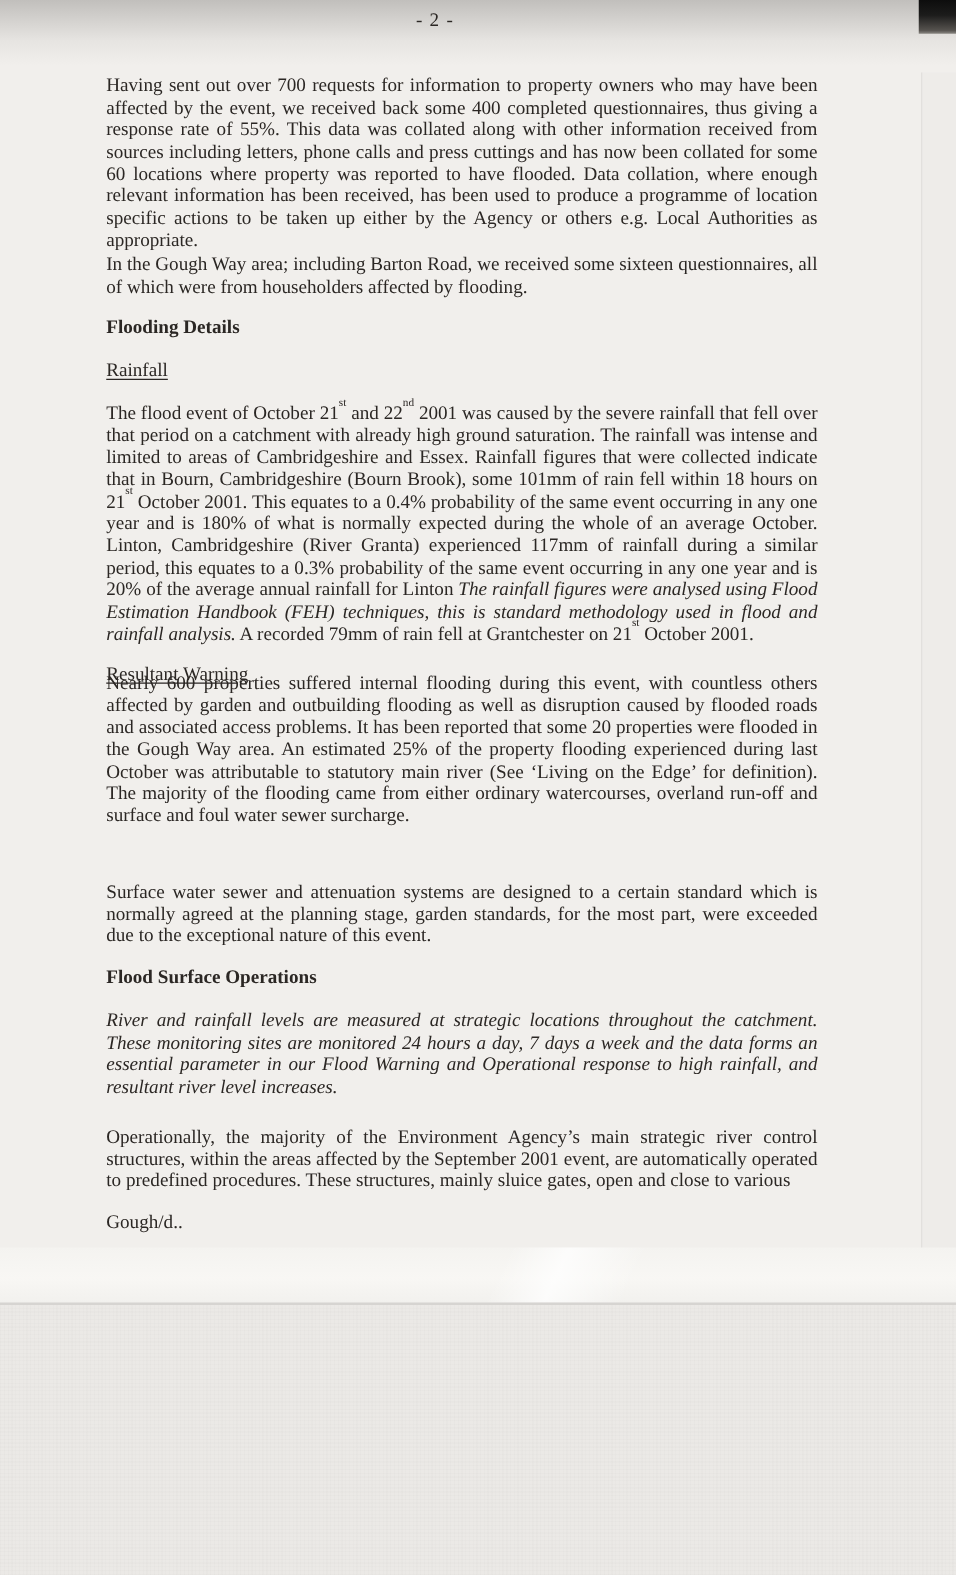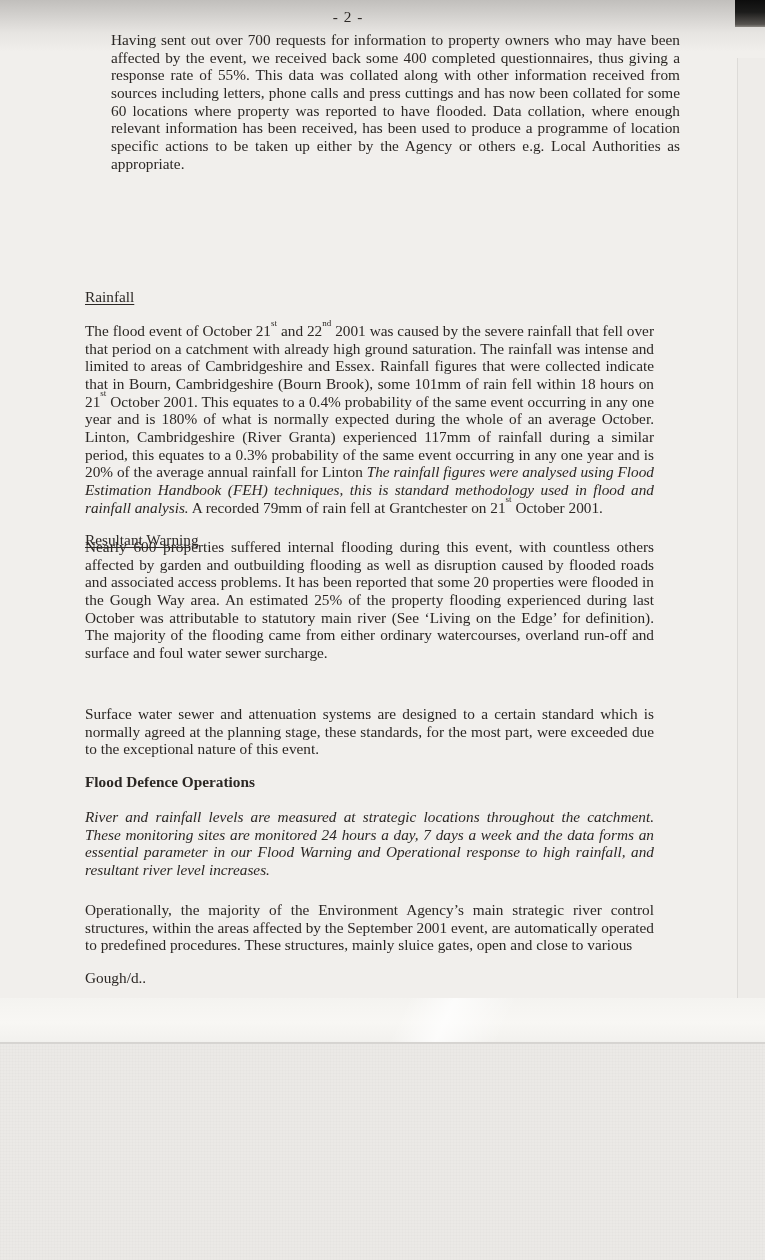--- a/index.html
+++ b/index.html
@@ -58,21 +58,21 @@
     font-size:15.3px;letter-spacing:1px;
   }
   .body,.bold-heading,.underline-heading,.contd{
     position:absolute;left:85px;width:569px;
     margin:0;font-size:15.3px;line-height:17.65px;
   }
   .body{text-align:justify;}
   .body sup{font-size:9px;line-height:0;position:relative;top:-0.45em;}
   .bold-heading{font-weight:bold;}
   .underline-heading{font-weight:normal;text-decoration:underline;text-underline-offset:2px;}
-  .pos-p1{top:31px;margin-left:26px;}
+  .pos-p1{top:60px;}
   .pos-p2{top:203px;}
   .pos-hfd{top:253px;}
   .pos-hrf{top:288px;}
   .pos-p3{top:322px;}
   .pos-hra{top:531px;}
   .pos-p4{top:538px;font-family:Liberation Serif, serif;}
   .pos-p5{top:705px;}
   .pos-hfdo{top:773px;}
   .pos-p6{top:808px;font-style:italic;}
   .pos-p7{top:901px;}
@@ -88,33 +88,35 @@
   <div class="right-strip"></div>
   <div class="crease-band"></div>
   <div class="bottom-edge"></div>
   <div class="backing"></div>
   <div class="corner-mark"></div>
 
   <div class="pagenum">- 2 -</div>
 
   <p class="body pos-p1">Having sent out over 700 requests for information to property owners who may have been affected by the event, we received back some 400 completed questionnaires, thus giving a response rate of 55%. This data was collated along with other information received from sources including letters, phone calls and press cuttings and has now been collated for some 60 locations where property was reported to have flooded. Data collation, where enough relevant information has been received, has been used to produce a programme of location specific actions to be taken up either by the Agency or others e.g. Local Authorities as appropriate.</p>
 
+  <p class="body pos-p2">In the Gough Way area; including Barton Road, we received some sixteen questionnaires, all of which were from householders affected by flooding.</p>
 
+  <h2 class="bold-heading pos-hfd">Flooding Details</h2>
 
   <h3 class="underline-heading pos-hrf">Rainfall</h3>
 
   <p class="body pos-p3"><span>The flood event of October 21</span><sup>st</sup><span> and 22</span><sup>nd</sup><span> 2001 was caused by the severe rainfall that fell over that period on a catchment with already high ground saturation. The rainfall was intense and limited to areas of Cambridgeshire and Essex. Rainfall figures that were collected indicate that in Bourn, Cambridgeshire (Bourn Brook), some 101mm of rain fell within 18 hours on 21</span><sup>st</sup><span> October 2001. This equates to a 0.4% probability of the same event occurring in any one year and is 180% of what is normally expected during the whole of an average October. Linton, Cambridgeshire (River Granta) experienced 117mm of rainfall during a similar period, this equates to a 0.3% probability of the same event occurring in any one year and is 20% of the average annual rainfall for Linton </span><em>The rainfall figures were analysed using Flood Estimation Handbook (FEH) techniques, this is standard methodology used in flood and rainfall analysis.</em><span>  A recorded 79mm of rain fell at Grantchester on 21</span><sup>st</sup><span> October 2001.</span></p>
 
   <h3 class="underline-heading pos-hra">Resultant Warning</h3>
 
   <p class="body pos-p4">Nearly 600 properties suffered internal flooding during this event, with countless others affected by garden and outbuilding flooding as well as disruption caused by flooded roads and associated access problems. It has been reported that some 20 properties were flooded in the Gough Way area. An estimated 25% of the property flooding experienced during last October was attributable to statutory main river (See ‘Living on the Edge’ for definition). The majority of the flooding came from either ordinary watercourses, overland run-off and surface and foul water sewer surcharge.</p>
 
-  <p class="body pos-p5">Surface water sewer and attenuation systems are designed to a certain standard which is normally agreed at the planning stage, these standards, for the most part, were exceeded due to the exceptional nature of this event.</p>
+  <p class="body pos-p5">Surface water sewer and attenuation systems are designed to a certain standard which is normally agreed at the planning stage, garden standards, for the most part, were exceeded due to the exceptional nature of this event.</p>
 
-  <h2 class="bold-heading pos-hfdo">Flood Defence Operations</h2>
+  <h2 class="bold-heading pos-hfdo">Flood Surface Operations</h2>
 
   <p class="body pos-p6">River and rainfall levels are measured at strategic locations throughout the catchment. These monitoring sites are monitored 24 hours a day, 7 days a week and the data forms an essential parameter in our Flood Warning and Operational response to high rainfall, and resultant river level increases.</p>
 
   <p class="body pos-p7">Operationally, the majority of the Environment Agency’s main strategic river control structures, within the areas affected by the September 2001 event, are automatically operated to predefined procedures. These structures, mainly sluice gates, open and close to various</p>
 
   <div class="contd pos-contd">Gough/d..</div>
 
 </div>
 
 </body></html>

